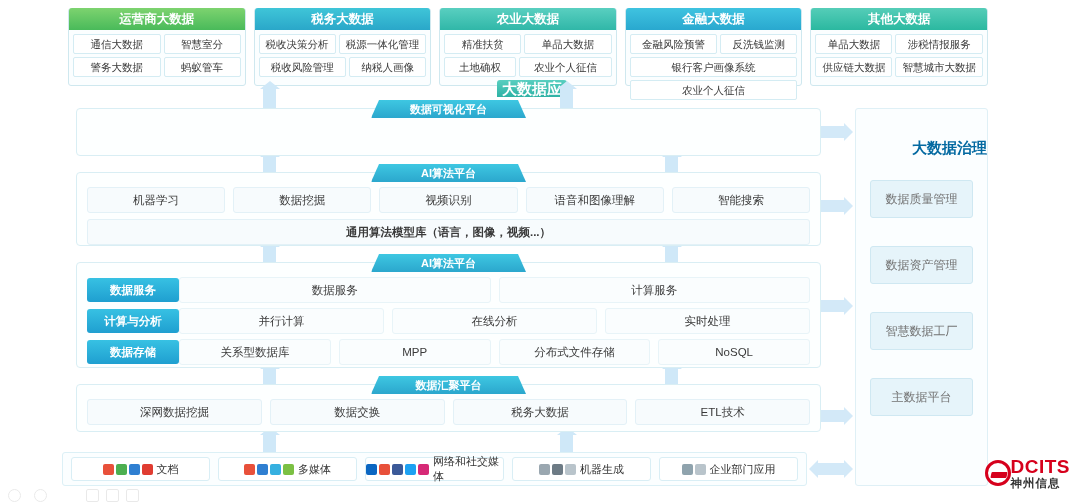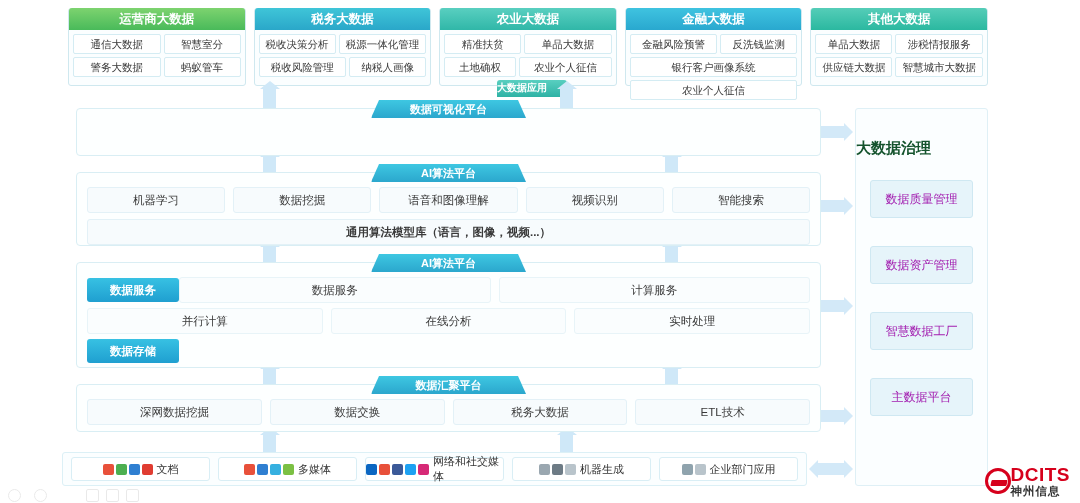--- a/index.html
+++ b/index.html
@@ -55,24 +55,23 @@
     flex: 1 1 auto;
     text-align: center;
     min-width: 0;
   }
 
   
   .apps-tab {
     position: absolute; left: 497px; top: 80px;
     width: 70px; height: 17px;
     background: linear-gradient(#59cfc0, #2eb2a5);
-    color: #fff; font-size: 10px; font-weight: bold;
-    text-align: left; line-height: 17px;
+    color: #fff; font-size: 15px; font-weight: bold;
+    text-align: center; line-height: 17px;
     border-radius: 3px 3px 0 0;
-    font-family: Liberation Mono, monospace;
   }
 
   
   .layer {
     position: absolute; left: 76px; width: 745px;
     border: 1px solid #d9eef4;
     border-radius: 4px;
     background: #fdffff;
   }
   .layer-title {
@@ -132,28 +131,28 @@
   }
   .mini-icons { display: flex; gap: 2px; }
   .mi { width: 11px; height: 11px; border-radius: 2px; display: inline-block; }
 
   
   .gov {
     position: absolute; left: 855px; top: 108px; width: 133px; height: 378px;
     border: 1px solid #dff0f6; border-radius: 3px; background: #fbfeff;
   }
   .gov-title {
-    text-align: left; font-size: 15px; font-weight: bold; color: #14532d;
+    text-align: right; font-size: 15px; font-weight: bold; color: #0369a1;
     margin-top: 30px;
   }
   .gov-items { margin-top: 22px; display: flex; flex-direction: column; gap: 28px; padding: 0 14px; }
   .gov-item {
     height: 38px; line-height: 36px; text-align: center;
     background: #e6f4fa; border: 1px solid #cfe8f2; border-radius: 3px;
-    font-size: 12px; color: #a21caf;
+    font-size: 12px; color: #737373;
   }
 
   
   .arrow-up {
     position: absolute; width: 13px;
     background: #cfe8f8;
   }
   .arrow-up::before {
     content: ""; position: absolute; top: -7px; left: -3.5px;
     border-left: 10px solid transparent; border-right: 10px solid transparent;
@@ -167,21 +166,21 @@
     border-top: 9px solid transparent; border-bottom: 9px solid transparent;
     border-right: 9px solid #d3e9f8;
   }
   .arrow-h::after {
     content: ""; position: absolute; right: -9px; top: -3px;
     border-top: 9px solid transparent; border-bottom: 9px solid transparent;
     border-left: 9px solid #d3e9f8;
   }
 
   
-  .logo { position: absolute; right: 10px; bottom: 6px; display: flex; align-items: center; }
+  .logo { position: absolute; right: 10px; bottom: 14px; display: flex; align-items: center; }
   .logo-mark {
     width: 26px; height: 26px; border-radius: 50%;
     border: 3px solid #d6001c; position: relative;
   }
   .logo-mark::after {
     content: ""; position: absolute; left: 3px; top: 9px;
     width: 16px; height: 6px; background: #d6001c; border-radius: 1px;
     transform: skewX(-12deg);
   }
   .logo-text { line-height: 1.05; }
@@ -283,50 +282,57 @@
 
   <div class="layer" id="layer-visual">
     <div class="layer-title">数据可视化平台</div>
   </div>
 
   <div class="layer" id="layer-ai">
     <div class="layer-title">AI算法平台</div>
     <div class="row">
       <div class="cell">机器学习</div>
       <div class="cell">数据挖掘</div>
+      <div class="cell">视频识别</div>
       <div class="cell">语音和图像理解</div>
-      <div class="cell">视频识别</div>
       <div class="cell">智能搜索</div>
     </div>
     <div class="row">
       <div class="cell wide">通用算法模型库（语言，图像，视频...）</div>
     </div>
   </div>
 
   <div class="layer" id="layer-service">
     <div class="layer-title">AI算法平台</div>
 
     <div class="svc-row">
       <div class="svc-label">数据服务</div>
       <div class="svc-cells">
         <div class="cell">数据服务</div>
         <div class="cell">计算服务</div>
       </div>
     </div>
 
     <div class="svc-row">
+      <div class="svc-label">计算与分析</div>
       <div class="svc-cells">
         <div class="cell">并行计算</div>
         <div class="cell">在线分析</div>
         <div class="cell">实时处理</div>
       </div>
     </div>
 
     <div class="svc-row">
       <div class="svc-label">数据存储</div>
+      <div class="svc-cells">
+        <div class="cell">关系型数据库</div>
+        <div class="cell">MPP</div>
+        <div class="cell">分布式文件存储</div>
+        <div class="cell">NoSQL</div>
+      </div>
     </div>
   </div>
 
   <div class="layer" id="layer-gather">
     <div class="layer-title">数据汇聚平台</div>
     <div class="row">
       <div class="cell">深网数据挖掘</div>
       <div class="cell">数据交换</div>
       <div class="cell">税务大数据</div>
       <div class="cell">ETL技术</div>

